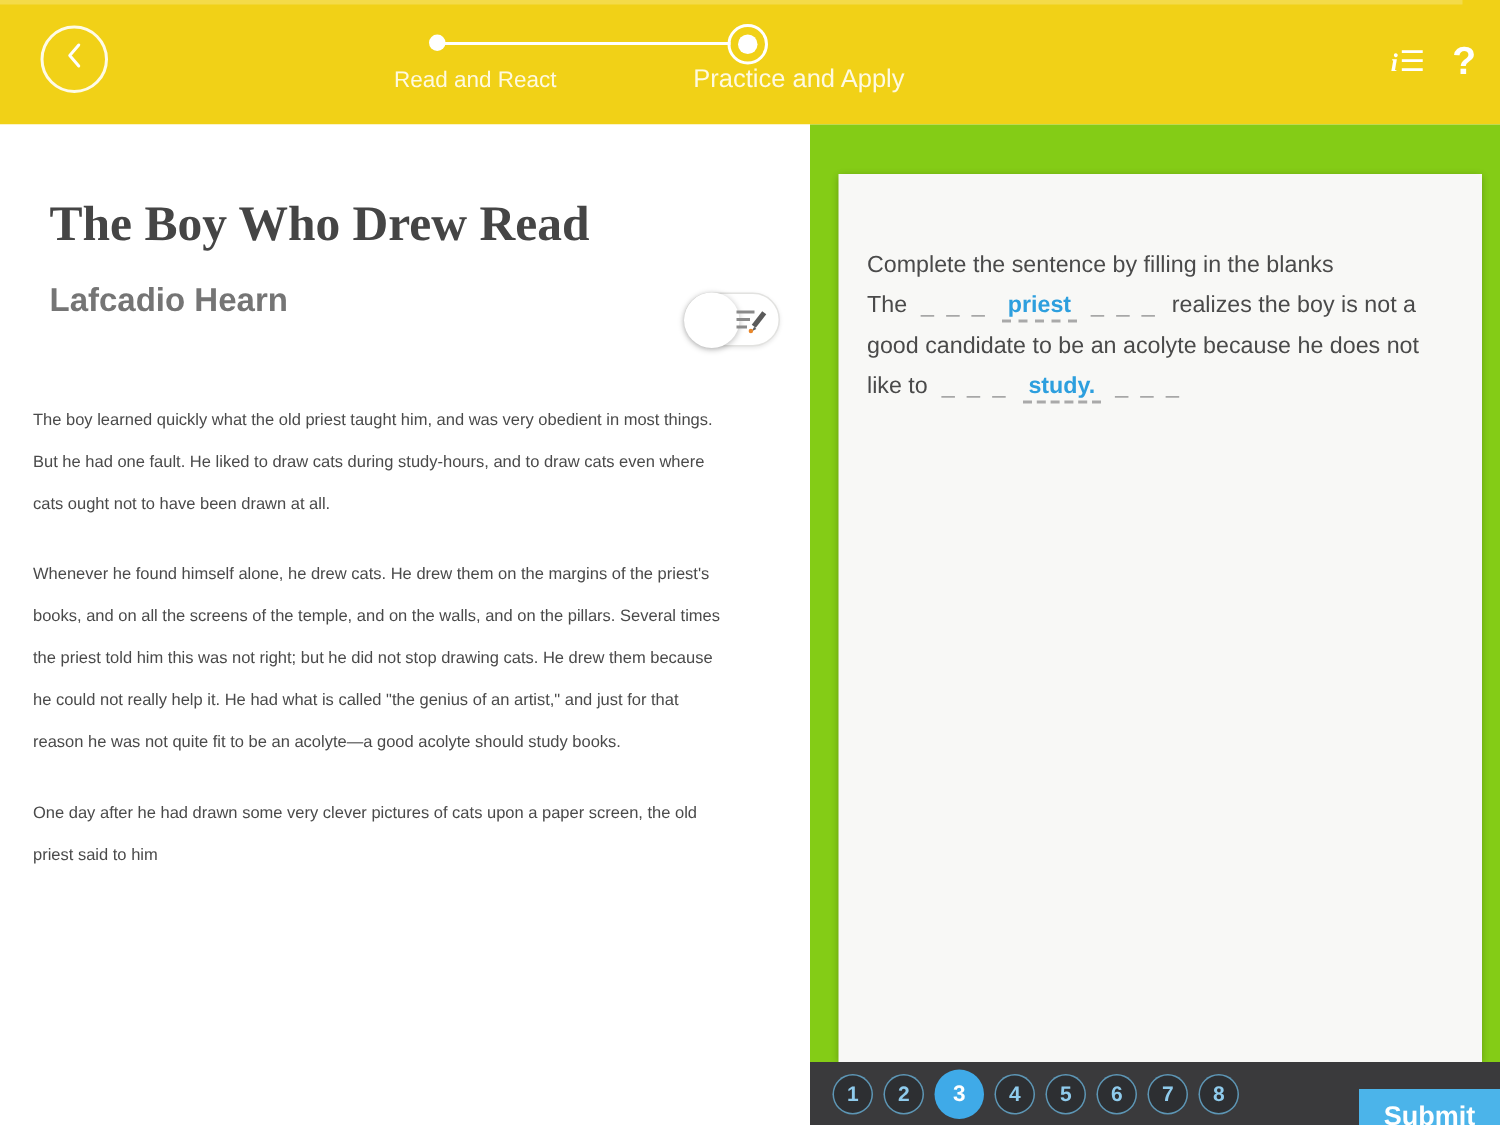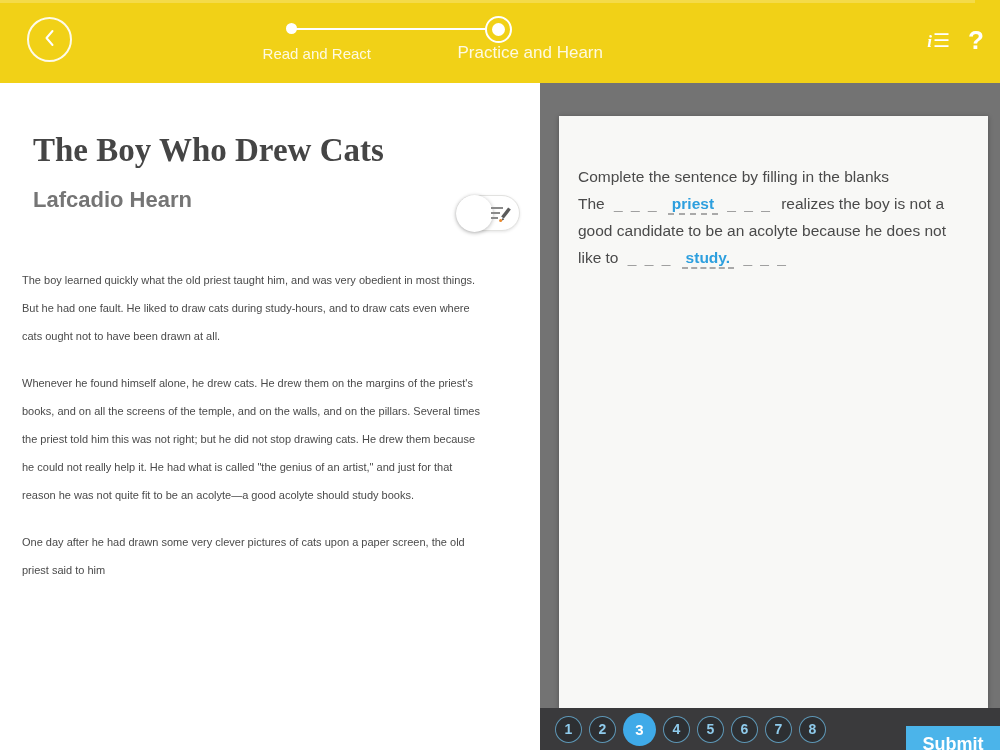--- a/index.html
+++ b/index.html
@@ -24,21 +24,21 @@
   .step-label.practice { left: 413px; top: 43px; width: 190px; font-size: 17px; }
   .toc-btn { position: absolute; right: 50px; top: 29px; color: #fff; cursor: pointer;
     font-size: 19px; display: flex; align-items: baseline; gap: 1px; }
   .toc-btn .it { font-family: "Liberation Serif", serif; font-style: italic; font-weight: bold; font-size: 17px; }
   .help-btn { position: absolute; right: 16px; top: 25px; color: #fff; font-size: 26px;
     font-weight: bold; cursor: pointer; }
 
   
   .main { display: flex; height: 667px; }
   .reader-pane { width: 540px; background: #fff; position: relative; overflow: hidden; }
-  .activity-pane { flex: 1; background: #737373; position: relative; }
+  .activity-pane { flex: 1; background: #84cc16; position: relative; }
 
   
   .story-title { margin: 46px 0 0 33px; font-family: "Liberation Serif", serif;
     font-size: 33px; line-height: 42px; color: #454545; }
   .story-author { margin: 15px 0 0 33px; font-size: 22px; line-height: 28px; color: #757575; font-weight: bold; }
   .annotation-toggle { position: absolute; right: 20px; top: 112px; width: 64px; height: 36px;
     background: #fff; border: 1px solid #e2e2e0; border-radius: 18px;
     box-shadow: 0 1px 3px rgba(0,0,0,0.10); cursor: pointer; }
   .annotation-toggle .knob { position: absolute; left: -1px; top: -1px; width: 37px; height: 37px;
     border-radius: 50%; background: #fff; box-shadow: 0 1px 4px rgba(0,0,0,0.28); }
@@ -79,33 +79,33 @@
         </svg>
     </span>
   </div>
 
   <div class="progress-dot"></div>
   <div class="progress-track"></div>
   <div class="progress-ring">
     <div class="inner-dot"></div>
   </div>
   <div class="step-label read">Read and React</div>
-  <div class="step-label practice">Practice and Hearn</div>
+  <div class="step-label practice">Practice and Apply</div>
 
   <div class="toc-btn">
     <span class="it">i</span>
     <span>☰</span>
   </div>
   <div class="help-btn">?</div>
 </div>
 
 <div class="main">
 
   <div class="reader-pane">
-    <h1 class="story-title">The Boy Who Drew Cats</h1>
+    <h1 class="story-title">The Boy Who Drew Read</h1>
     <div class="story-author">Lafcadio Hearn</div>
 
     <div class="annotation-toggle">
       <div class="knob"></div>
       <span class="tog-icon">
         <svg width="22" height="22" viewBox="0 0 22 22">
           <rect x="1" y="4" width="12" height="2" fill="#8a8a8a"></rect>
           <rect x="1" y="9" width="9" height="2" fill="#8a8a8a"></rect>
           <rect x="1" y="14" width="7" height="2" fill="#8a8a8a"></rect>
           <line x1="19.5" y1="5.5" x2="12.5" y2="14.5" stroke="#5a5a5a" stroke-width="3.4"></line>

